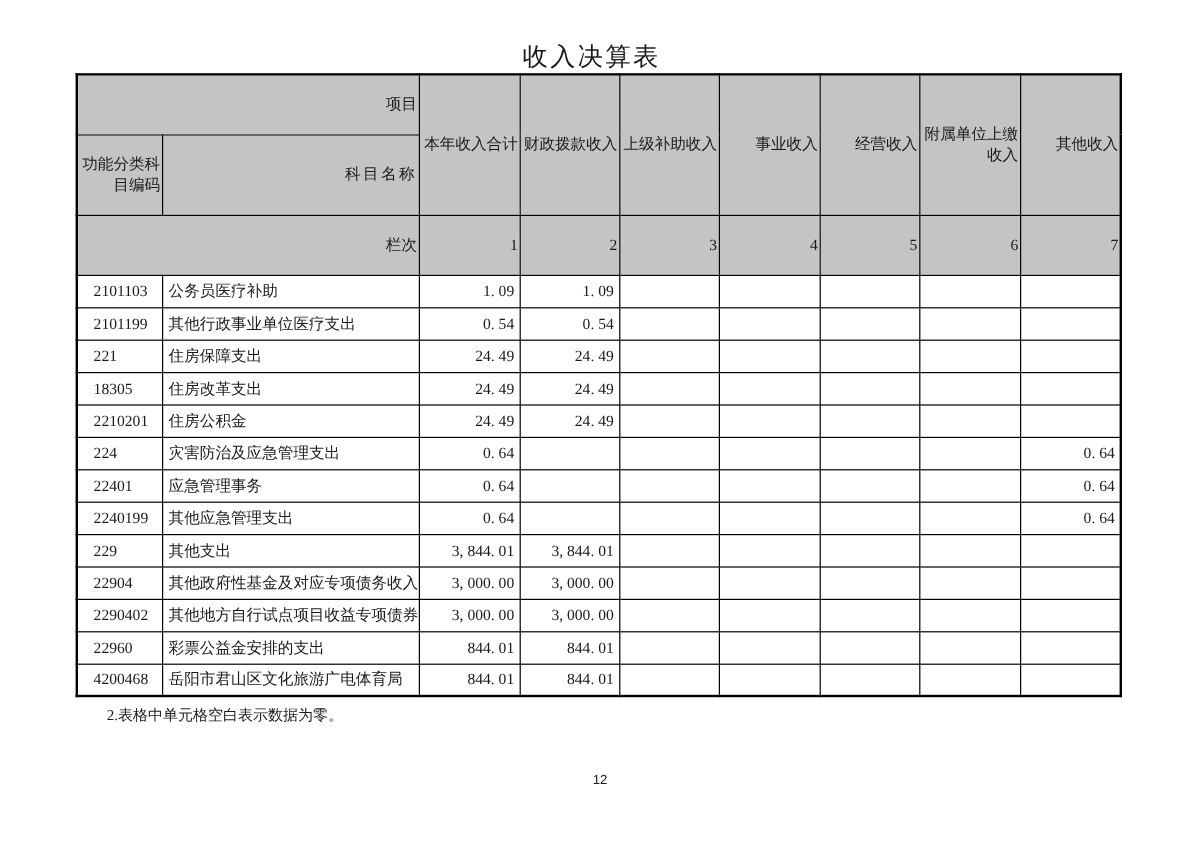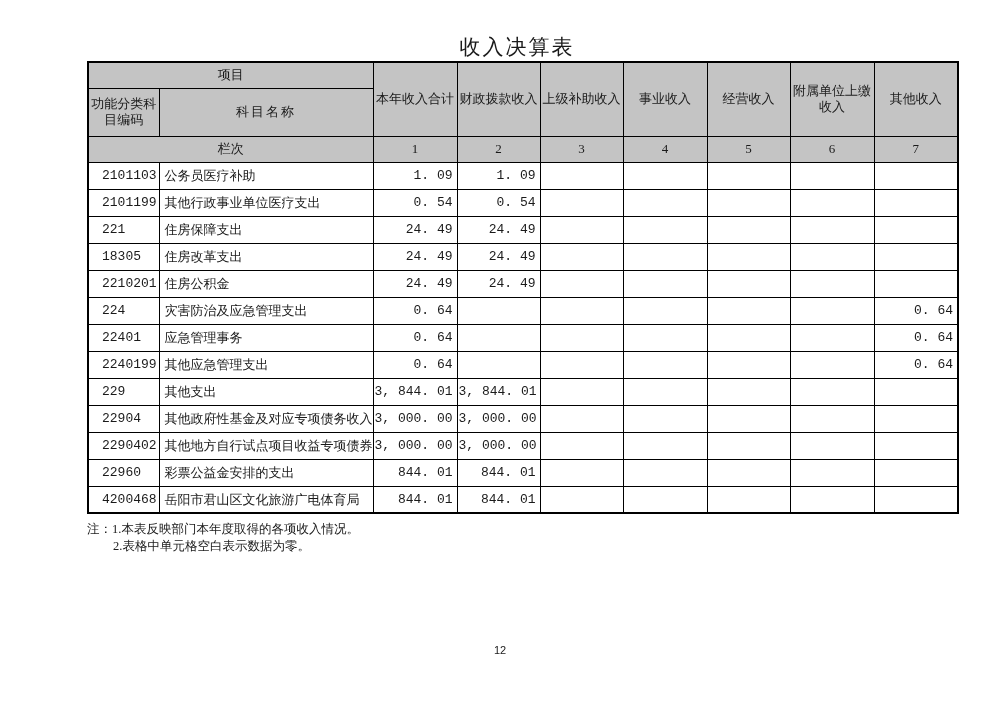--- a/index.html
+++ b/index.html
@@ -10,21 +10,21 @@
   html,body{margin:0;padding:0;}
   body{
     width:1000px;height:706px;
     background:var(--page-bg);
     font-family:"Liberation Serif","DejaVu Serif",serif;
     color:#1a1a1a;
     overflow:hidden;
     position:relative;
   }
   .content{
-    margin-left:87px;
+    margin-left:63px;
     width:860px;
   }
   .doc-title{
     padding-top:33px;
     font-size:21px;
     letter-spacing:2px;
     text-align:center;
     font-weight:normal;
   }
   .doc-label{
@@ -48,25 +48,25 @@
   table.fin td{
     border:1px solid var(--border);
     overflow:hidden;
     font-size:13px;
     vertical-align:middle;
     box-sizing:border-box;
   }
   tr.hr-top{height:20px;}
   tr.hr-main{height:48px;}
   tr.hr-idx{height:22px;}
-  tbody tr{height:27px;font-family:Liberation Mono, monospace;}
+  tbody tr{height:27px;}
   .hc{
     background:var(--header-bg);
-    text-align:center;
-    padding:4px 1px;
+    text-align:right;
+    padding:16px 1px;
     line-height:1.3;
   }
   .name-h{letter-spacing:2px;}
   td.code{
     text-align:left;
     padding-left:13px;
     white-space:nowrap;
   }
   td.name{
     text-align:left;
@@ -283,19 +283,18 @@
           <td class="num"></td>
           <td class="num"></td>
           <td class="num"></td>
           <td class="num"></td>
           <td class="num"></td>
         </tr>
       </tbody>
   </table>
 
   <div class="notes">
-    <div>注：1.本表反映部门本年度取得的各项收入情况。</div>
     <div class="note-indent">2.表格中单元格空白表示数据为零。</div>
   </div>
 
 </div>
 
 <div class="page-number">12</div>
 
 </body></html>

